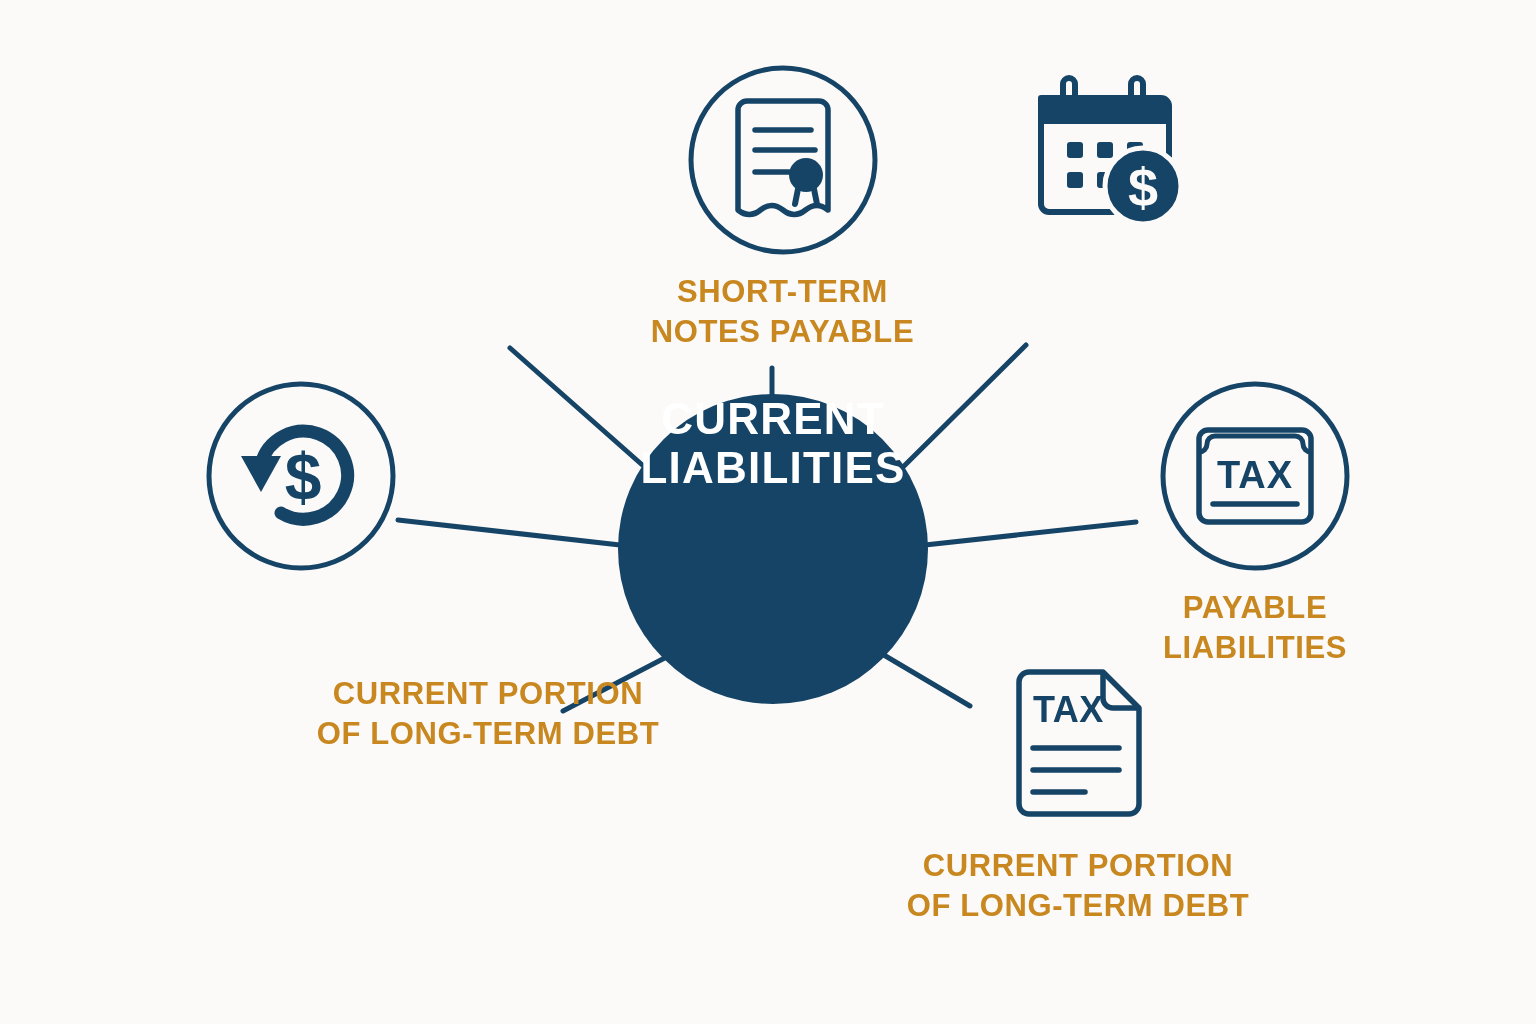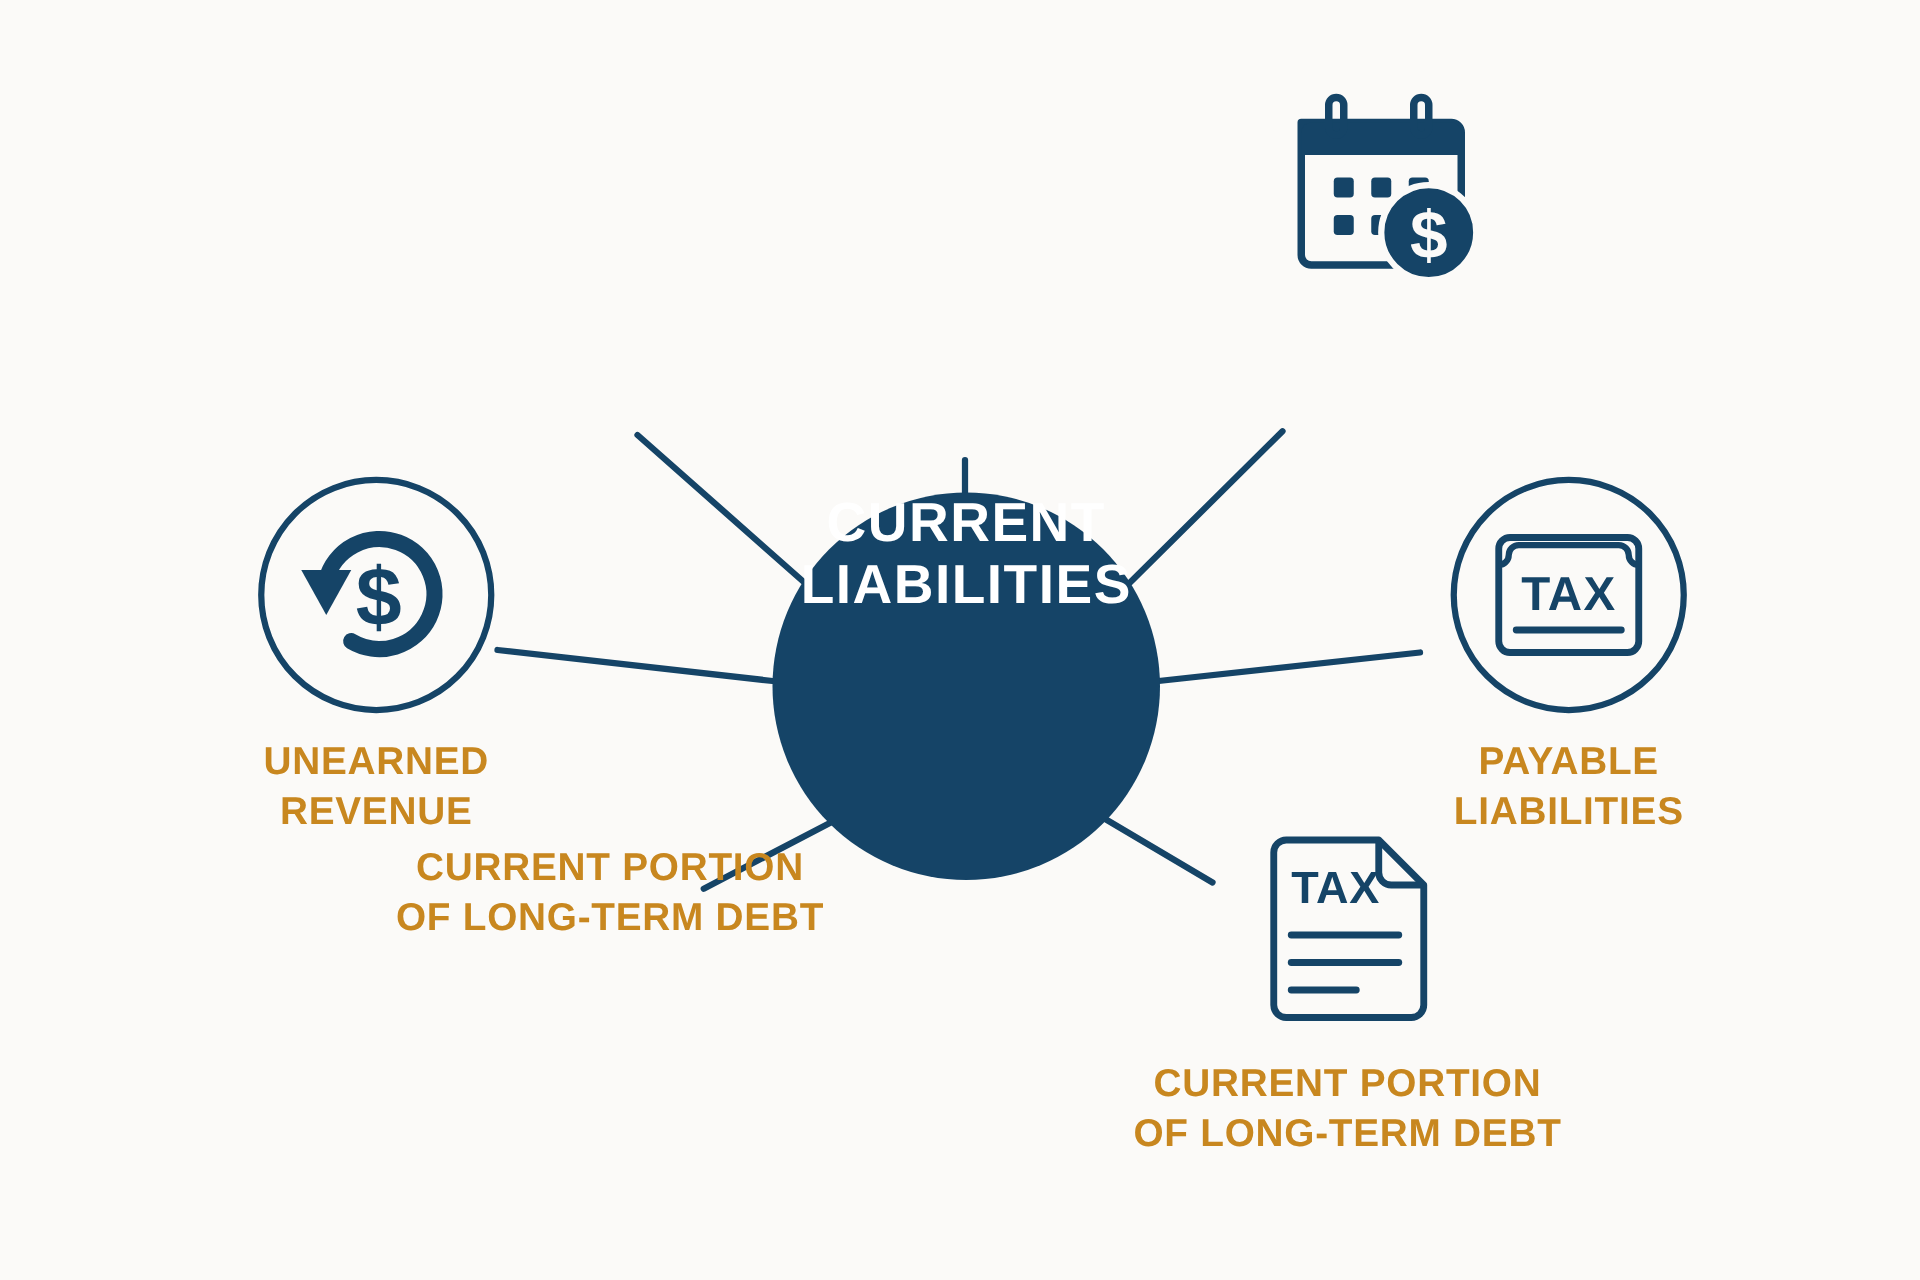--- a/index.html
+++ b/index.html
@@ -89,20 +89,38 @@
       <line x1="970" y1="706" x2="872" y2="648"></line>
     </g>
   </svg>
 
   <div class="hub">
     <div class="hub-label">CURRENT
 LIABILITIES</div>
   </div>
 
 
+  <div class="node" id="node-notes-payable">
+    <span class="icon-wrap">
+      <svg width="196" height="196" viewBox="0 0 196 196">
+        <circle cx="98" cy="98" r="92" fill="none" stroke="#154467" stroke-width="5"></circle>
+        <path d="M53 48 a9 9 0 0 1 9 -9 H134 a9 9 0 0 1 9 9 V148
+                 q-11.25 -9 -22.5 0 q-11.25 9 -22.5 0 q-11.25 -9 -22.5 0 q-11.25 9 -22.5 0 Z" fill="none" stroke="#154467" stroke-width="5.5" stroke-linejoin="round"></path>
+        <g stroke="#154467" stroke-width="5.5" stroke-linecap="round">
+          <line x1="70" y1="68" x2="126" y2="68"></line>
+          <line x1="70" y1="88" x2="130" y2="88"></line>
+          <line x1="70" y1="110" x2="104" y2="110"></line>
+        </g>
+        <circle cx="121" cy="113" r="17" fill="#154467"></circle>
+        <path d="M113 127 L110 142 M129 127 L132 142" stroke="#154467" stroke-width="6" stroke-linecap="round" fill="none"></path>
+      </svg>
+    </span>
+    <div class="node-label">SHORT-TERM
+NOTES PAYABLE</div>
+  </div>
 
   <div class="node" id="node-accrued-expenses">
     <span class="icon-wrap">
       <svg width="160" height="170" viewBox="0 0 160 170">
 
         <path d="M18 30 H138 a8 8 0 0 1 8 8 V136 a8 8 0 0 1 -8 8 H26 a8 8 0 0 1 -8 -8 Z" fill="none" stroke="#154467" stroke-width="6" stroke-linejoin="round"></path>
 
         <path d="M18 38 a8 8 0 0 1 8 -8 H138 a8 8 0 0 1 8 8 V56 H18 Z" fill="#154467"></path>
 
         <rect x="40" y="10" width="12" height="30" rx="6" fill="none" stroke="#154467" stroke-width="6"></rect>
@@ -126,22 +144,20 @@
     <span class="icon-wrap">
       <svg width="196" height="196" viewBox="0 0 196 196">
         <circle cx="98" cy="98" r="92" fill="none" stroke="#154467" stroke-width="5"></circle>
 
         <path d="M58 86 A44 44 0 1 1 78 135" fill="none" stroke="#154467" stroke-width="13" stroke-linecap="round"></path>
         <path d="M38 78 L78 78 L58 114 Z" fill="#154467"></path>
 
         <text x="100" y="122" text-anchor="middle" font-family="'Liberation Sans', sans-serif" font-size="66" font-weight="700" fill="#154467">$</text>
       </svg>
     </span>
-    <div class="node-label">UNEARNED
-REVENUE</div>
   </div>
 
   <div class="node" id="node-payroll">
     <span class="icon-wrap">
       <svg width="196" height="196" viewBox="0 0 196 196">
         <circle cx="98" cy="98" r="92" fill="none" stroke="#154467" stroke-width="5"></circle>
         <rect x="42" y="52" width="112" height="92" rx="9" fill="none" stroke="#154467" stroke-width="5.5"></rect>
         <path d="M42 74 a8 8 0 0 0 8 -8 a8 8 0 0 1 8 -8 H138 a8 8 0 0 1 8 8 a8 8 0 0 0 8 8" fill="none" stroke="#154467" stroke-width="5"></path>
         <text x="98" y="110" text-anchor="middle" font-family="'Liberation Sans', sans-serif" font-size="38" font-weight="600" fill="#154467" letter-spacing="1">TAX</text>
         <line x1="56" y1="126" x2="140" y2="126" stroke="#154467" stroke-width="5.5" stroke-linecap="round"></line>

